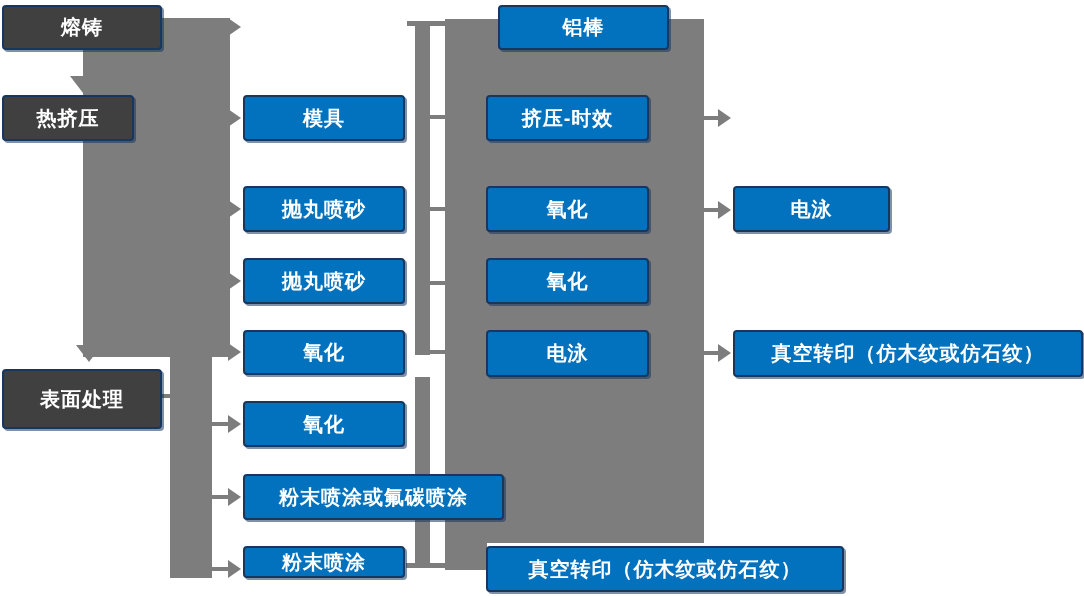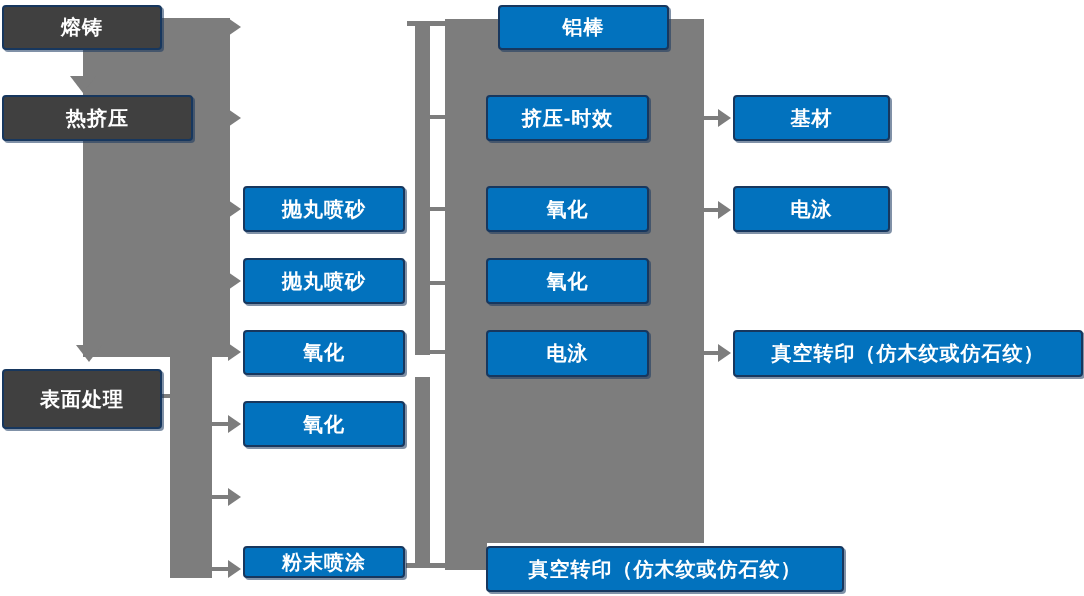--- a/index.html
+++ b/index.html
@@ -59,33 +59,34 @@
   <div class="conn" style="left:445px;top:543px;width:42px;height:27px;"></div>
 
   <div class="conn" style="left:704px;top:116px;width:16px;height:4px;"></div>
   <div class="arr-r" style="left:718px;top:109px;"></div>
   <div class="conn" style="left:704px;top:208px;width:16px;height:4px;"></div>
   <div class="arr-r" style="left:718px;top:201px;"></div>
   <div class="conn" style="left:704px;top:351px;width:16px;height:4px;"></div>
   <div class="arr-r" style="left:718px;top:344px;"></div>
 
   <div class="box dark" style="left:2px;top:5px;width:160px;height:45px;">熔铸</div>
-  <div class="box dark" style="left:2px;top:95px;width:191px;height:46px;">热挤压</div>
+  <div class="box dark" style="left:2px;top:95px;width:132px;height:46px;">热挤压</div>
   <div class="box dark" style="left:2px;top:369px;width:160px;height:60px;">表面处理</div>
 
+  <div class="box" style="left:243px;top:95px;width:162px;height:46px;">模具</div>
   <div class="box" style="left:243px;top:186px;width:162px;height:46px;">抛丸喷砂</div>
   <div class="box" style="left:243px;top:258px;width:162px;height:46px;">抛丸喷砂</div>
   <div class="box" style="left:243px;top:330px;width:162px;height:45px;">氧化</div>
   <div class="box" style="left:243px;top:401px;width:162px;height:46px;">氧化</div>
+  <div class="box" style="left:243px;top:474px;width:261px;height:46px;">粉末喷涂或氟碳喷涂</div>
   <div class="box" style="left:243px;top:546px;width:162px;height:32px;">粉末喷涂</div>
 
   <div class="box" style="left:486px;top:5px;width:171px;height:45px;margin-left:12px;">铝棒</div>
   <div class="box" style="left:486px;top:95px;width:163px;height:46px;">挤压-时效</div>
   <div class="box" style="left:486px;top:186px;width:163px;height:46px;">氧化</div>
   <div class="box" style="left:486px;top:258px;width:163px;height:46px;">氧化</div>
   <div class="box" style="left:486px;top:330px;width:163px;height:47px;">电泳</div>
   <div class="box" style="left:486px;top:546px;width:358px;height:46px;">真空转印（仿木纹或仿石纹）</div>
 
-  <div class="box" style="left:733px;top:95px;width:157px;height:46px;">基材</div>
   <div class="box" style="left:733px;top:186px;width:157px;height:46px;">电泳</div>
   <div class="box" style="left:733px;top:330px;width:350px;height:47px;">真空转印（仿木纹或仿石纹）</div>
 
 </div>
 
 </body></html>

